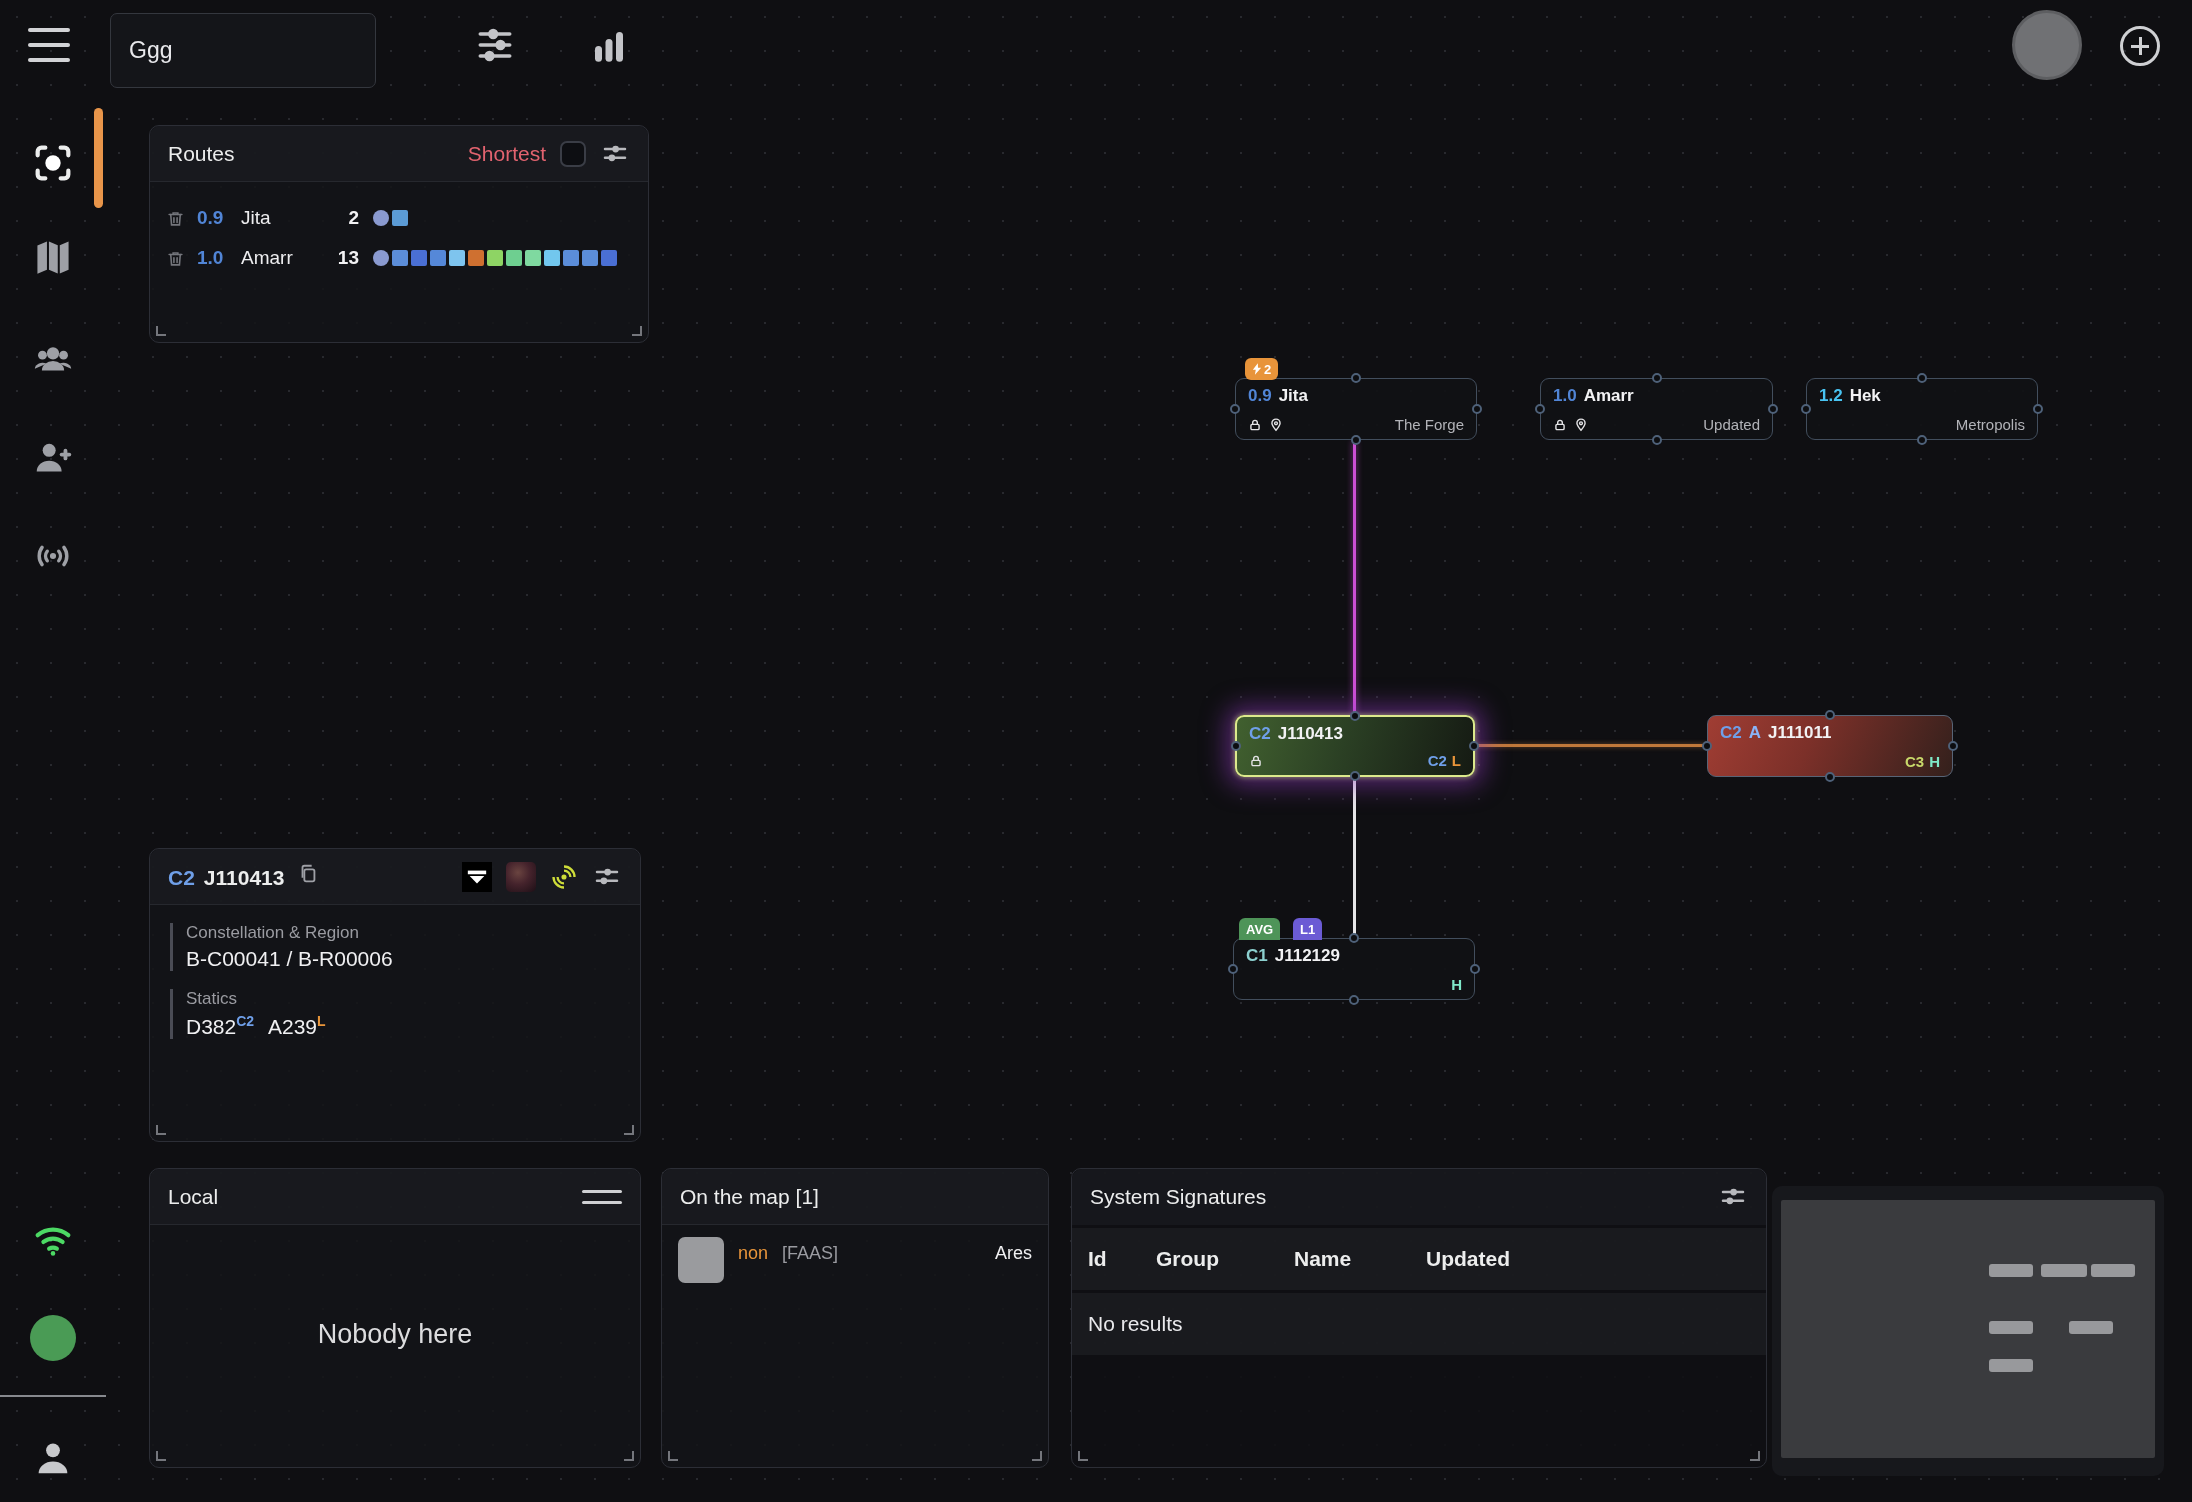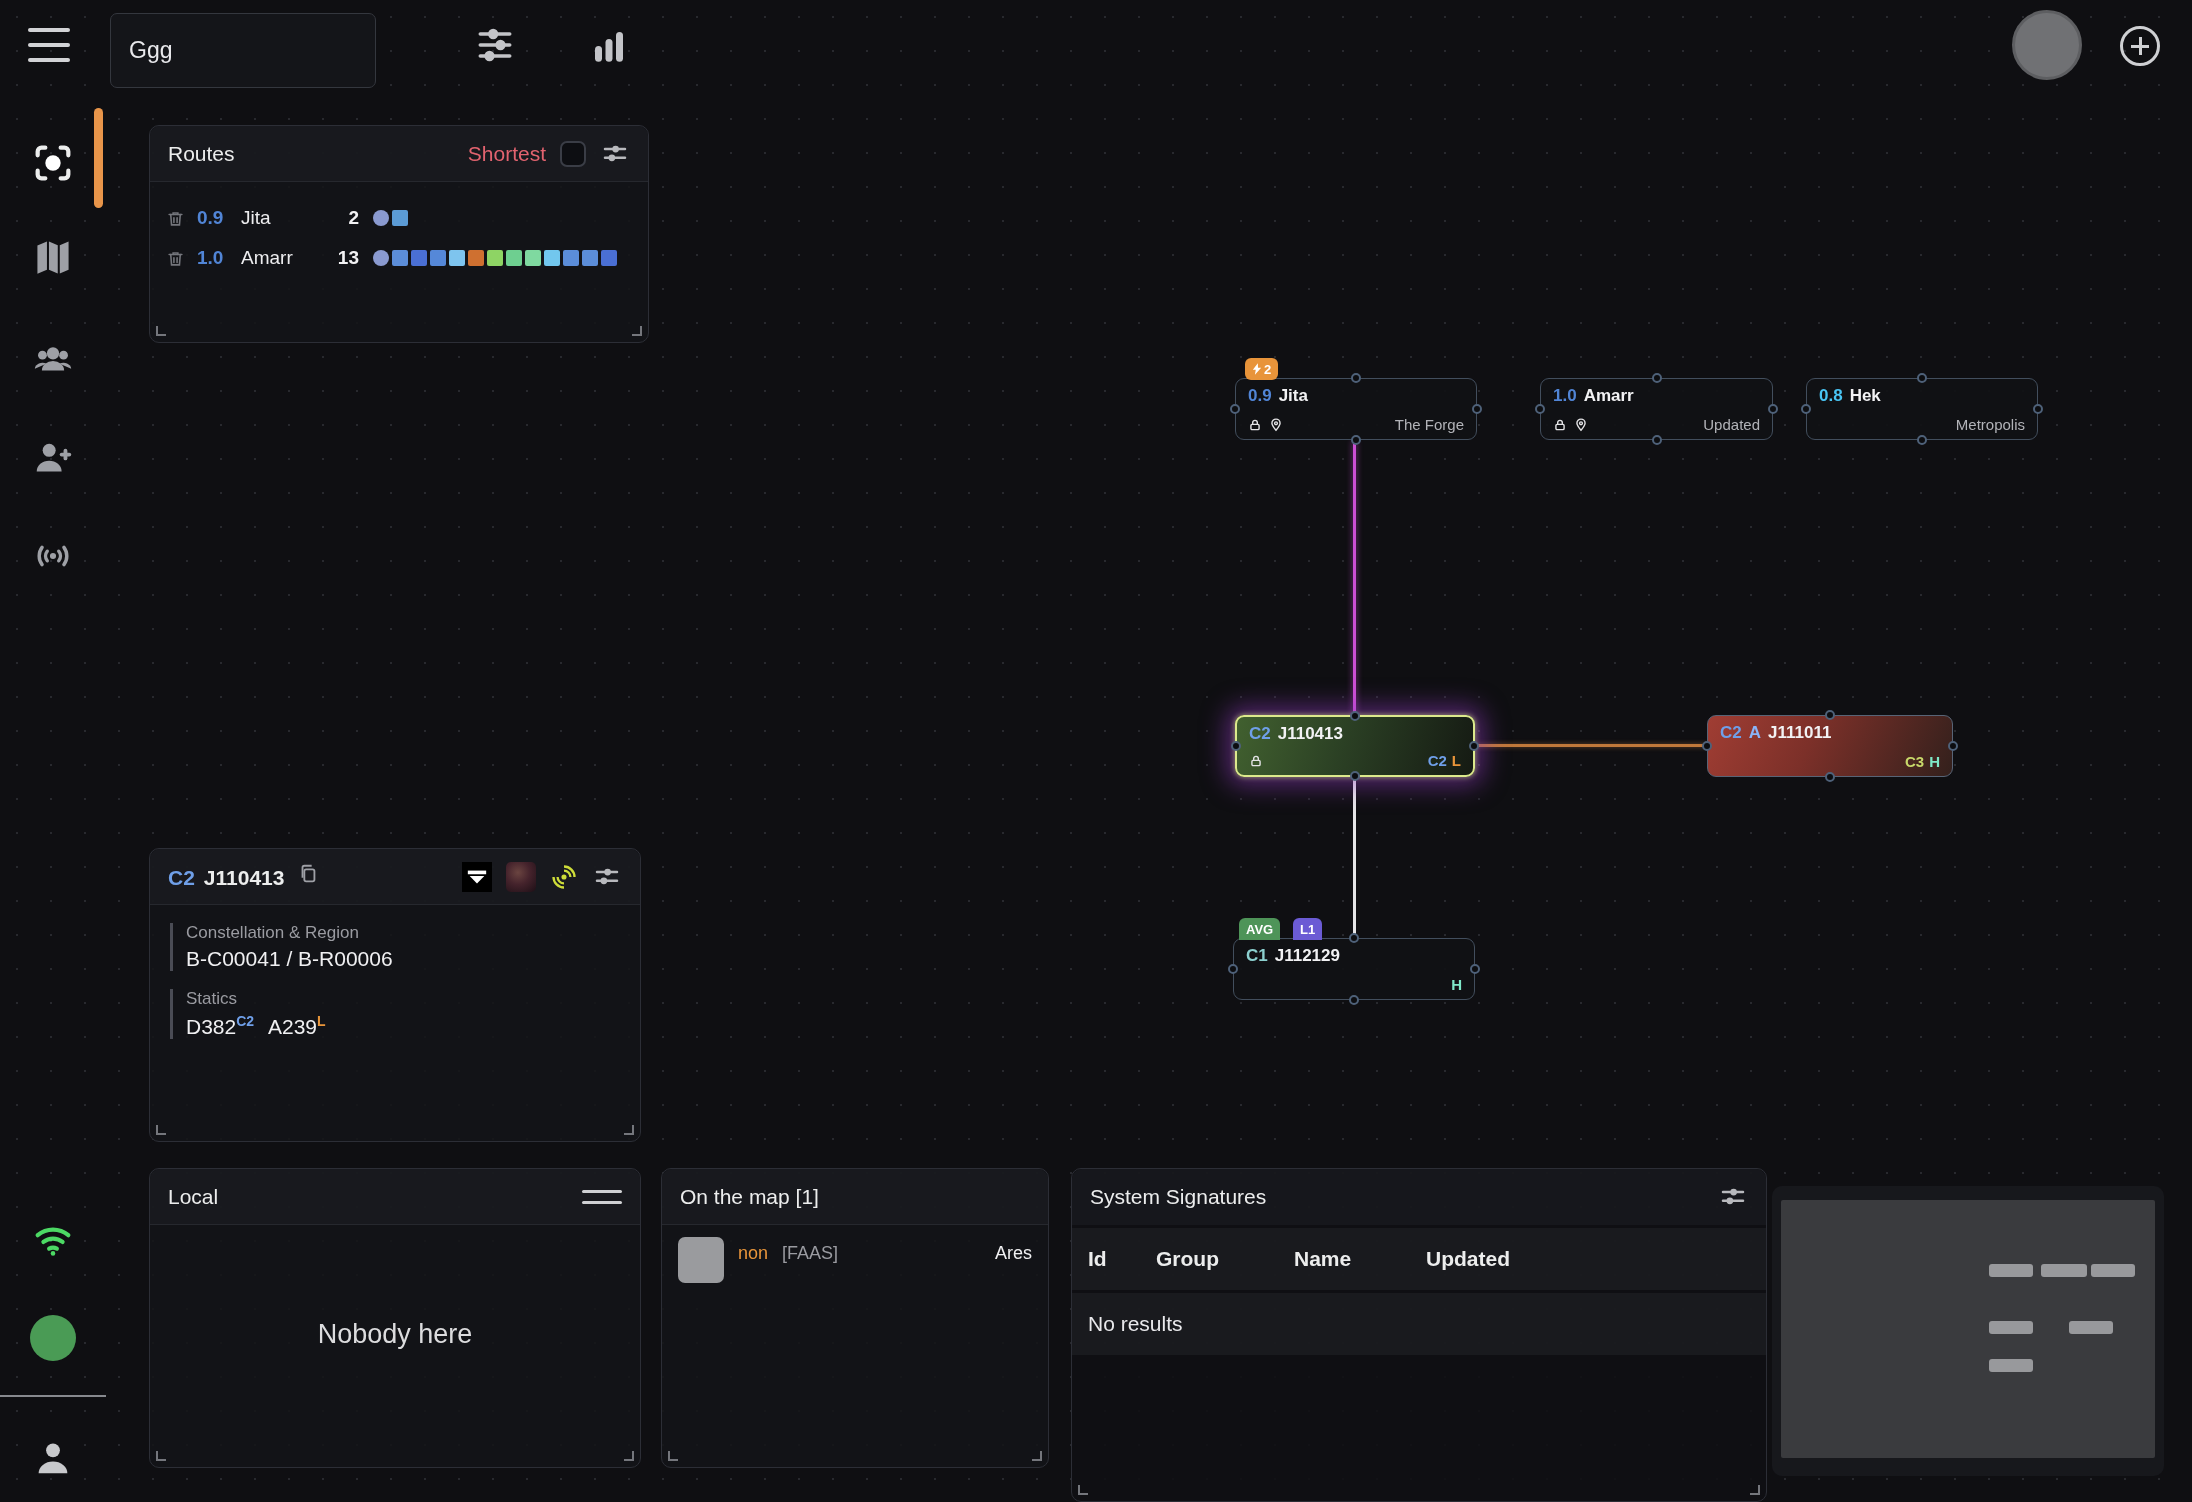--- a/index.html
+++ b/index.html
@@ -104,21 +104,21 @@
 
   
   .onmap-panel { left:652px; top:1168px; width:388px; height:300px; }
   .pilot-row { display:flex; align-items:flex-start; padding:12px 16px 0 16px; gap:14px; cursor:pointer; }
   .pilot-avatar { width:46px; height:46px; background:#9a9b9e; border-radius:7px; }
   .pilot-name { color:#e8953a; font-size:18px; margin-top:6px; }
   .pilot-ticker { color:#9a9ba1; font-size:18px; margin-top:6px; }
   .pilot-ship { margin-left:auto; color:#f0f0f2; font-size:18px; margin-top:6px; }
 
   
-  .sig-panel { left:1062px; top:1168px; width:696px; height:334px; background:rgba(15,16,20,0.9); }
+  .sig-panel { left:1062px; top:1168px; width:696px; height:300px; background:rgba(15,16,20,0.9); }
   .sig-cols { display:grid; grid-template-columns:68px 138px 132px auto; padding:0 16px; align-items:center; height:62px; background:rgba(32,33,38,0.6); font-size:21px; font-weight:bold; margin-top:3px; }
   .sig-empty { height:62px; display:flex; align-items:center; padding:0 16px; background:rgba(32,33,38,0.6); font-size:21px; margin-top:3px; }
 
   
   .minimap { position:absolute; left:1772px; top:1186px; width:392px; height:290px; background:#17181c; border-radius:10px; }
   .minimap-inner { position:absolute; left:9px; top:14px; width:374px; height:258px; background:#3a3b3e; border-radius:2px; cursor:pointer; }
   .mm-bar { position:absolute; height:13px; background:#98999c; border-radius:3px; }
   .mm1 { left:208px; top:64px; width:44px; }
   .mm2 { left:260px; top:64px; width:46px; }
   .mm3 { left:310px; top:64px; width:44px; }
@@ -278,21 +278,21 @@
     <span class="right" style="font-weight:normal;color:#b2b3b8;">Updated</span>
   </div>
   <span class="handle h-t"></span>
   <span class="handle h-b"></span>
   <span class="handle h-l"></span>
   <span class="handle h-r"></span>
 </div>
 
 <div class="node node-hek">
   <div class="r1">
-      <span class="sec-cyan">0.8</span>
+      <span class="sec-cyan">1.2</span>
       <span>Hek</span>
     </div>
   <div class="r2">
       <span class="right" style="font-weight:normal;color:#b2b3b8;">Metropolis</span>
     </div>
   <span class="handle h-t"></span>
   <span class="handle h-b"></span>
   <span class="handle h-l"></span>
   <span class="handle h-r"></span>
 </div>

